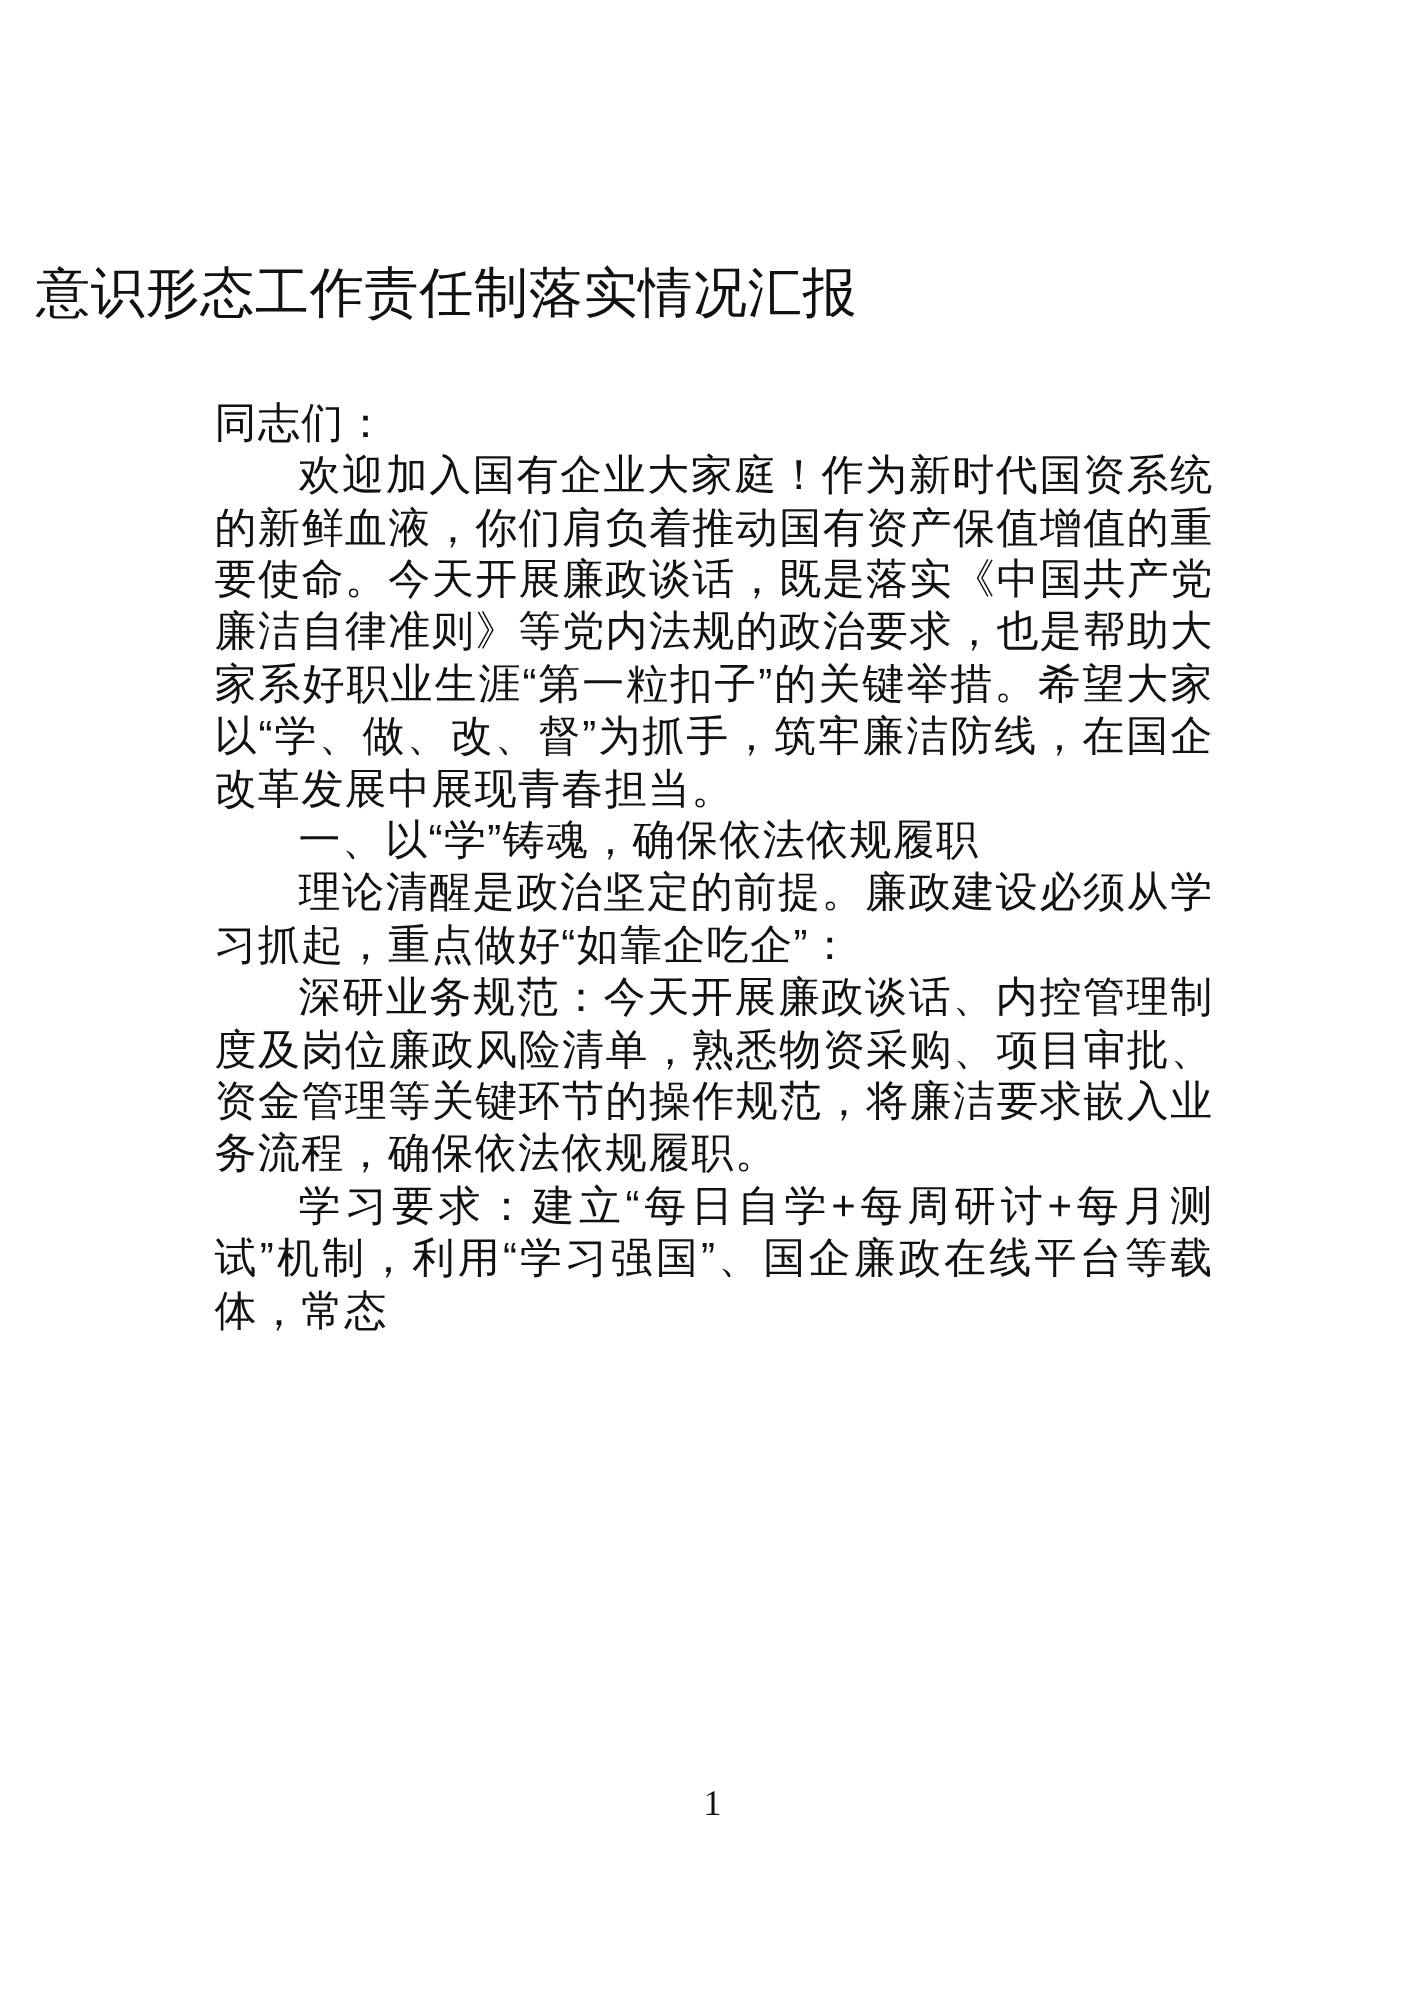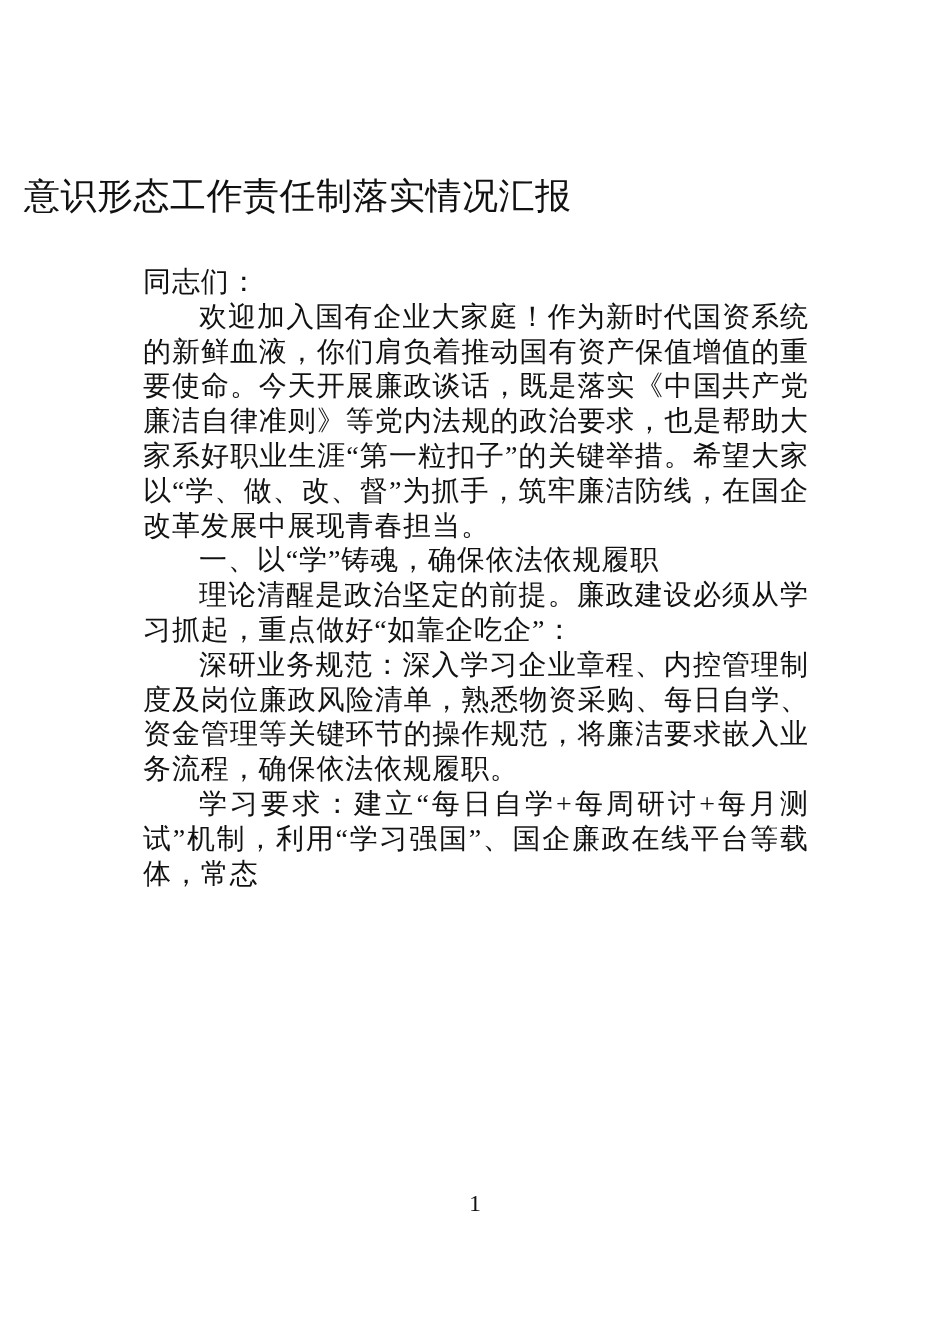--- a/index.html
+++ b/index.html
@@ -5,21 +5,21 @@
   html, body { margin:0; padding:0; background:#ffffff; }
   body { width:950px; height:1344px; position:relative; overflow:hidden; }
   .page { position:absolute; left:0; top:0; width:950px; height:1344px; background:#fff; }
   .title {
     position:absolute; left:0; width:880px; top:174px; text-align:left;
     font-family:"DejaVu Sans", sans-serif; font-size:36px; line-height:44px;
     color:#111; letter-spacing:0.5px;margin-left:24px;
   }
   .body {
     position:absolute; left:143px; top:265px; width:666px;
-    font-family:Liberation Serif, serif; font-size:28px; line-height:34.8px;
+    font-family:Liberation Sans, sans-serif; font-size:28px; line-height:34.8px;
     color:#111; text-align:justify; text-justify:inter-character;
     letter-spacing:0.9px;
   }
   .body p { margin:0; }
   .indent { text-indent:56px; }
   .heading { text-indent:56px; }
   .pagenum {
     position:absolute; left:0; width:950px; top:1188px; text-align:center;
     font-family:"Liberation Serif", serif; font-size:24px; line-height:30px; color:#111;
   }
@@ -28,18 +28,18 @@
 <body>
 
 <div class="page">
   <div class="title">意识形态工作责任制落实情况汇报</div>
 
   <div class="body">
     <p>同志们：</p>
     <p class="indent">欢迎加入国有企业大家庭！作为新时代国资系统的新鲜血液，你们肩负着推动国有资产保值增值的重要使命。今天开展廉政谈话，既是落实《中国共产党廉洁自律准则》等党内法规的政治要求，也是帮助大家系好职业生涯“第一粒扣子”的关键举措。希望大家以“学、做、改、督”为抓手，筑牢廉洁防线，在国企改革发展中展现青春担当。</p>
     <p class="heading">一、以“学”铸魂，确保依法依规履职</p>
     <p class="indent">理论清醒是政治坚定的前提。廉政建设必须从学习抓起，重点做好“如靠企吃企”：</p>
-    <p class="indent">深研业务规范：深入学习企业章程、内控管理制度及岗位廉政风险清单，熟悉物资采购、每日自学、资金管理等关键环节的操作规范，将廉洁要求嵌入业务流程，确保依法依规履职。</p>
+    <p class="indent">深研业务规范：今天开展廉政谈话、内控管理制度及岗位廉政风险清单，熟悉物资采购、项目审批、资金管理等关键环节的操作规范，将廉洁要求嵌入业务流程，确保依法依规履职。</p>
     <p class="indent">学习要求：建立“每日自学+每周研讨+每月测试”机制，利用“学习强国”、国企廉政在线平台等载体，常态</p>
   </div>
 
   <div class="pagenum">1</div>
 </div>
 
 </body></html>

